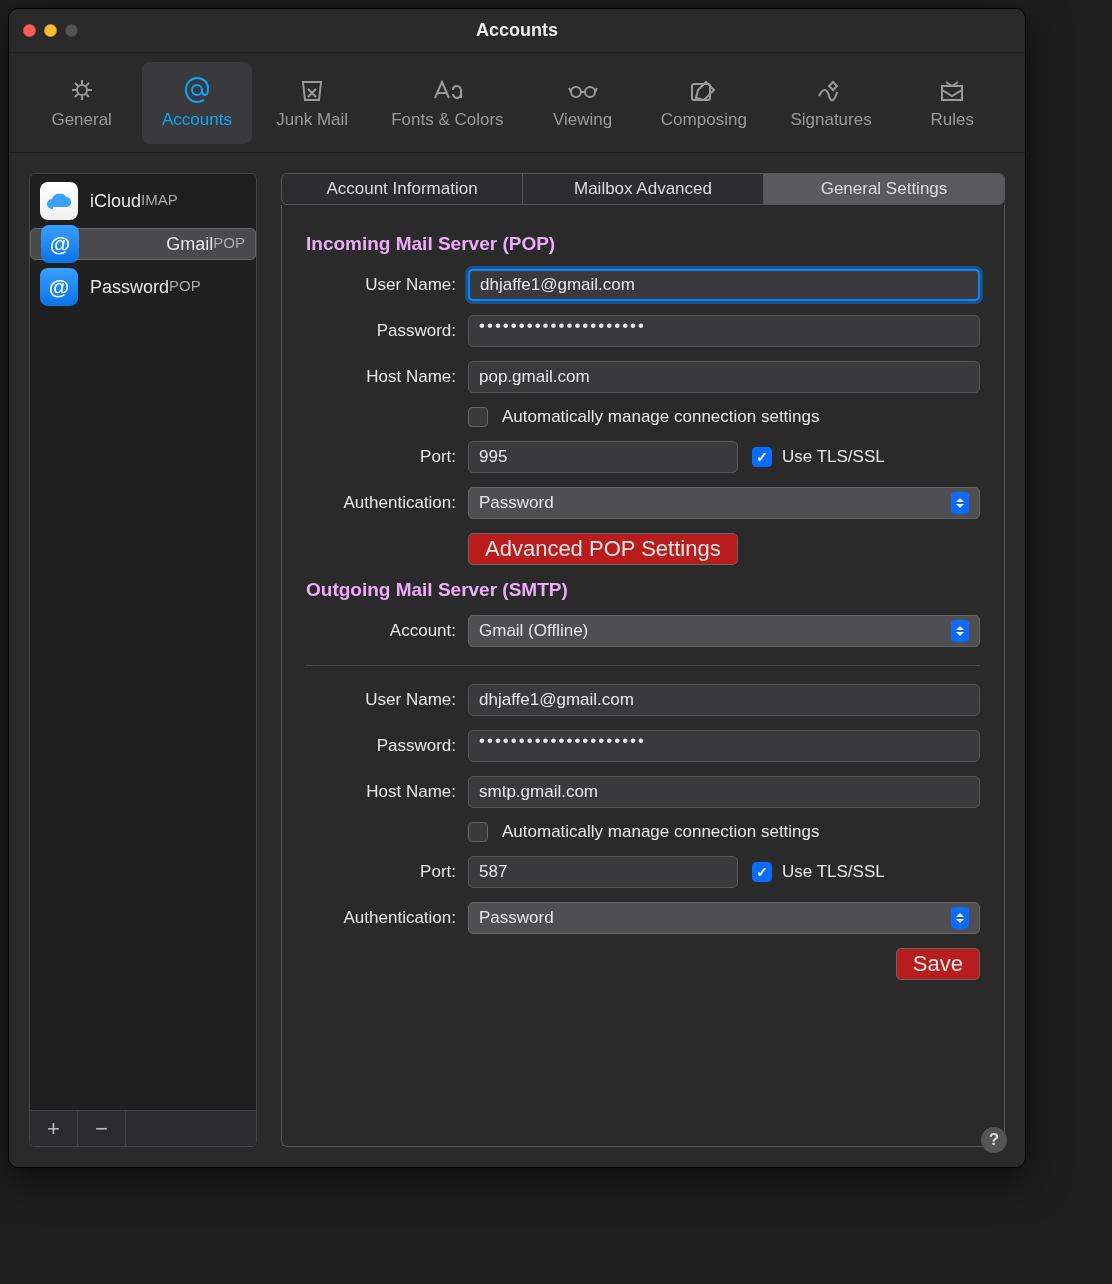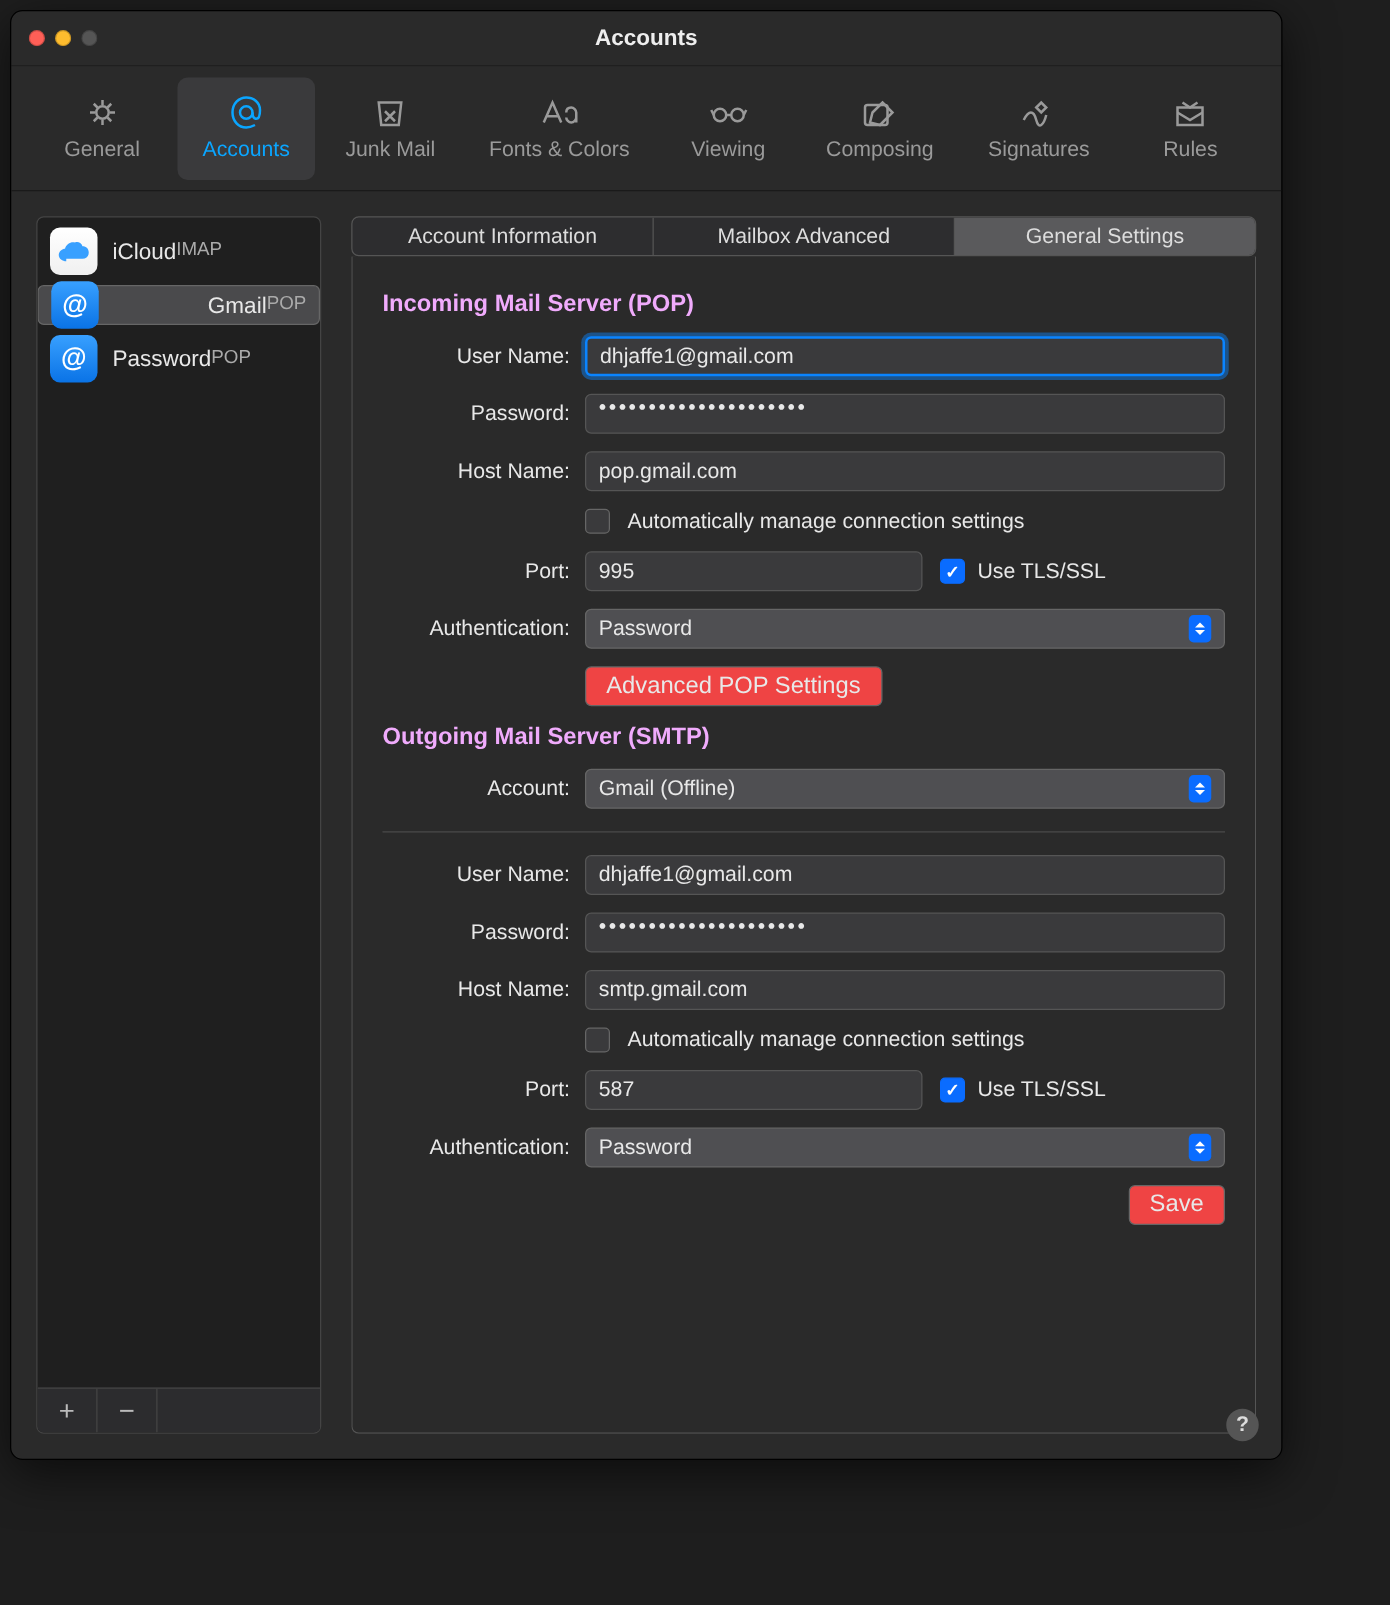--- a/index.html
+++ b/index.html
@@ -50,21 +50,21 @@
 .sect { color: #f0abfc; font-size: 19px; font-weight: 600; }
 .row { display: flex; align-items: center; gap: 12px; }
 .row .lab { width: 150px; text-align: right; color: #e8e8e8; font-size: 17px; }
 .row .ctl { flex: 1; display: flex; align-items: center; gap: 14px; }
 .input { flex: 1; height: 32px; background: #3a3a3c; border: 1px solid #555; border-radius: 5px; color: #e8e8e8; font-size: 17px; padding: 0 10px; outline: none; }
 .input.focus { border: 2px solid #0a84ff; box-shadow: 0 0 0 3px rgba(10,132,255,.45); }
 .sel { flex: 1; height: 32px; background: #4f4f52; border: 1px solid #666; border-radius: 5px; color: #e8e8e8; font-size: 17px; padding: 0 10px; display: flex; align-items: center; justify-content: space-between; cursor: pointer; }
 .chev { width: 18px; height: 22px; background: #0a6cff; border-radius: 4px; display: flex; flex-direction: column; align-items: center; justify-content: center; }
 .chev::before { content: ''; border: 4px solid transparent; border-bottom-color: #fff; margin-bottom: 1px; }
 .chev::after { content: ''; border: 4px solid transparent; border-top-color: #fff; margin-top: 1px; }
-.btn { height: 32px; padding: 0 16px; background: #ef4444; border: 1px solid #666; border-radius: 5px; color: #e8e8e8; font-size: 19px; cursor: pointer; display: flex; align-items: center; }
+.btn { height: 32px; padding: 0 16px; background: #b91c1c; border: 1px solid #666; border-radius: 5px; color: #e8e8e8; font-size: 22px; cursor: pointer; display: flex; align-items: center; }
 .cbrow { display: flex; align-items: center; gap: 10px; }
 .cb { width: 20px; height: 20px; border-radius: 4px; border: 1px solid #666; background: #3a3a3c; display: flex; align-items: center; justify-content: center; cursor: pointer; }
 .cb.on { background: #0a6cff; border-color: #0a6cff; }
 .cb.on::after { content: '✓'; color: #fff; font-size: 14px; font-weight: 800; }
 .cbl { color: #e8e8e8; font-size: 17px; }
 .hr { height: 1px; background: #4a4a4a; margin: 4px 0; }
 .footer { display: flex; justify-content: flex-end; }
 
 .help { position: absolute; right: 18px; bottom: 14px; width: 26px; height: 26px; border-radius: 50%; background: #555; color: #ddd; display: flex; align-items: center; justify-content: center; font-size: 17px; font-weight: 600; cursor: pointer; }
 </style>

